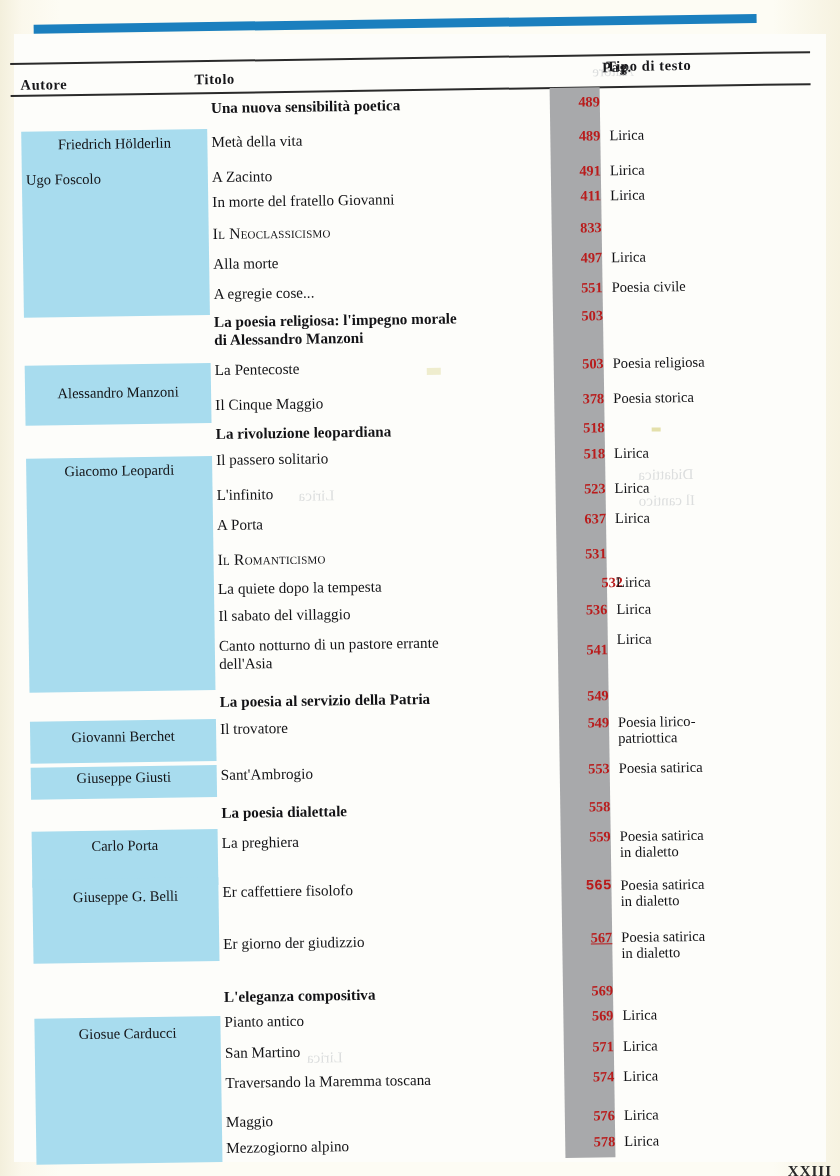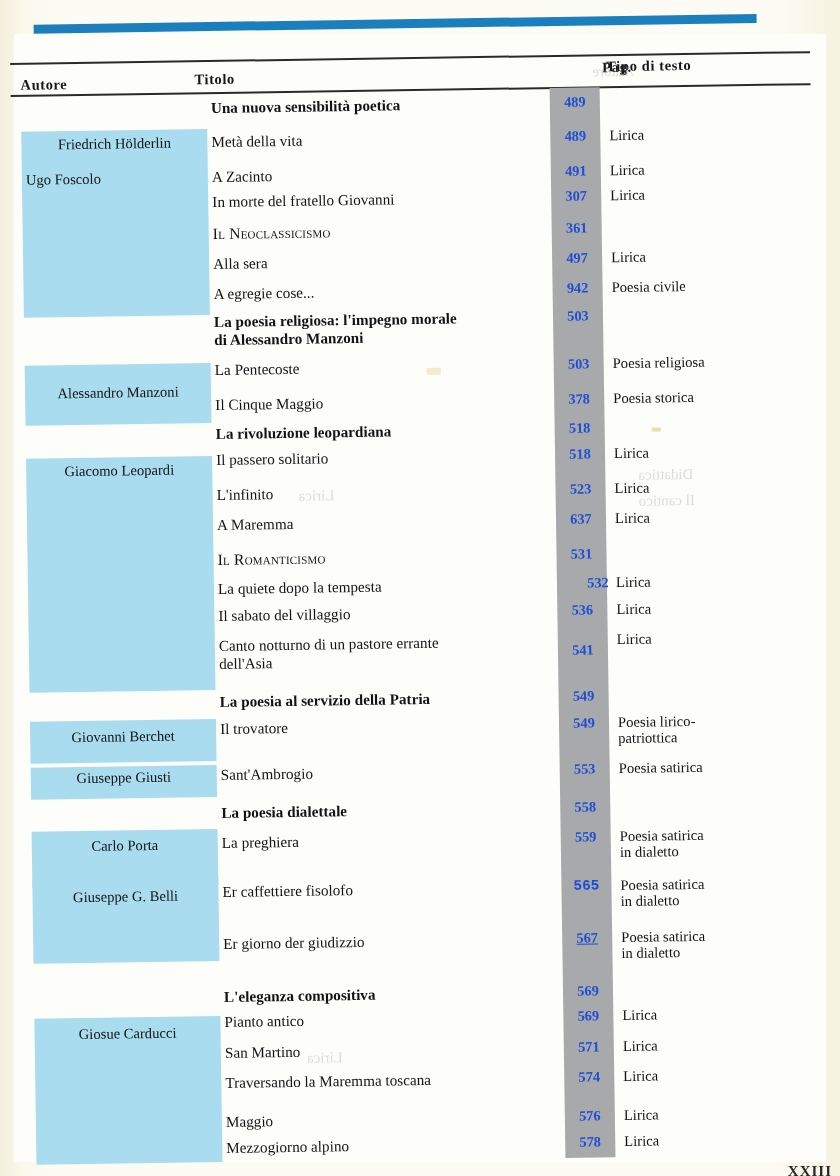--- a/index.html
+++ b/index.html
@@ -71,21 +71,21 @@
   }
   .title{
     font-size:15.2px;left:218px;
   }
   .title.section{font-weight:bold;}
   .title.smallcaps{font-variant:small-caps;font-size:15.6px;letter-spacing:.2px;}
   .title .l2{display:block;font-size:15.2px;}
 
   .pag{
     font-size:14.3px;font-weight:bold;left:557px;width:50px;
-    text-align:center;color:#1d4ed8;
+    text-align:right;color:#b91c1c;
   }
   .tipo{
     font-size:14.6px;left:616px;line-height:1.12;
   }
   .tipo .l2{display:block;}
 
   
   .ghost{
     position:absolute;color:#9aa0a6;opacity:.33;
     font-size:15px;transform:scaleX(-1);white-space:nowrap;
@@ -145,47 +145,47 @@
   <div id="row-host">
       <div class="cell title section" style="top: 96px;"><span>Una nuova sensibilità poetica</span></div>
       <div class="cell pag" style="top: 96px;">489</div>
       <div class="cell title" style="top: 130px;"><span>Metà della vita</span></div>
       <div class="cell pag" style="top: 130px;">489</div>
       <div class="cell tipo" style="top: 130px;"><span>Lirica</span></div>
       <div class="cell title" style="top: 165px;"><span>A Zacinto</span></div>
       <div class="cell pag" style="top: 165px;">491</div>
       <div class="cell tipo" style="top: 165px;"><span>Lirica</span></div>
       <div class="cell title" style="top: 190px;"><span>In morte del fratello Giovanni</span></div>
-      <div class="cell pag" style="top: 190px;">307</div>
+      <div class="cell pag" style="top: 190px;">411</div>
       <div class="cell tipo" style="top: 190px;"><span>Lirica</span></div>
       <div class="cell title smallcaps" style="top: 222px;"><span>Il Neoclassicismo</span></div>
-      <div class="cell pag" style="top: 222px;">361</div>
-      <div class="cell title" style="top: 252px;"><span>Alla sera</span></div>
+      <div class="cell pag" style="top: 222px;">833</div>
+      <div class="cell title" style="top: 252px;"><span>Alla morte</span></div>
       <div class="cell pag" style="top: 252px;">497</div>
       <div class="cell tipo" style="top: 252px;"><span>Lirica</span></div>
       <div class="cell title" style="top: 282px;"><span>A egregie cose...</span></div>
-      <div class="cell pag" style="top: 282px;">942</div>
+      <div class="cell pag" style="top: 282px;">551</div>
       <div class="cell tipo" style="top: 282px;"><span>Poesia civile</span></div>
       <div class="cell title section" style="top: 310px;"><span>La poesia religiosa: l'impegno morale</span><span class="l2">di Alessandro Manzoni</span></div>
       <div class="cell pag" style="top: 310px;">503</div>
       <div class="cell title" style="top: 358px;"><span>La Pentecoste</span></div>
       <div class="cell pag" style="top: 358px;">503</div>
       <div class="cell tipo" style="top: 358px;"><span>Poesia religiosa</span></div>
       <div class="cell title" style="top: 393px;"><span>Il Cinque Maggio</span></div>
       <div class="cell pag" style="top: 393px;">378</div>
       <div class="cell tipo" style="top: 393px;"><span>Poesia storica</span></div>
       <div class="cell title section" style="top: 422px;"><span>La rivoluzione leopardiana</span></div>
       <div class="cell pag" style="top: 422px;">518</div>
       <div class="cell title" style="top: 448px;"><span>Il passero solitario</span></div>
       <div class="cell pag" style="top: 448px;">518</div>
       <div class="cell tipo" style="top: 448px;"><span>Lirica</span></div>
       <div class="cell title" style="top: 483px;"><span>L'infinito</span></div>
       <div class="cell pag" style="top: 483px;">523</div>
       <div class="cell tipo" style="top: 483px;"><span>Lirica</span></div>
-      <div class="cell title" style="top: 513px;"><span>A Maremma</span></div>
+      <div class="cell title" style="top: 513px;"><span>A Porta</span></div>
       <div class="cell pag" style="top: 513px;">637</div>
       <div class="cell tipo" style="top: 513px;"><span>Lirica</span></div>
       <div class="cell title smallcaps" style="top: 548px;"><span>Il Romanticismo</span></div>
       <div class="cell pag" style="top: 548px;">531</div>
       <div class="cell title" style="top: 577px;"><span>La quiete dopo la tempesta</span></div>
       <div class="cell pag" style="top: 577px; padding-left: 16px;">532</div>
       <div class="cell tipo" style="top: 577px;"><span>Lirica</span></div>
       <div class="cell title" style="top: 604px;"><span>Il sabato del villaggio</span></div>
       <div class="cell pag" style="top: 604px;">536</div>
       <div class="cell tipo" style="top: 604px;"><span>Lirica</span></div>

